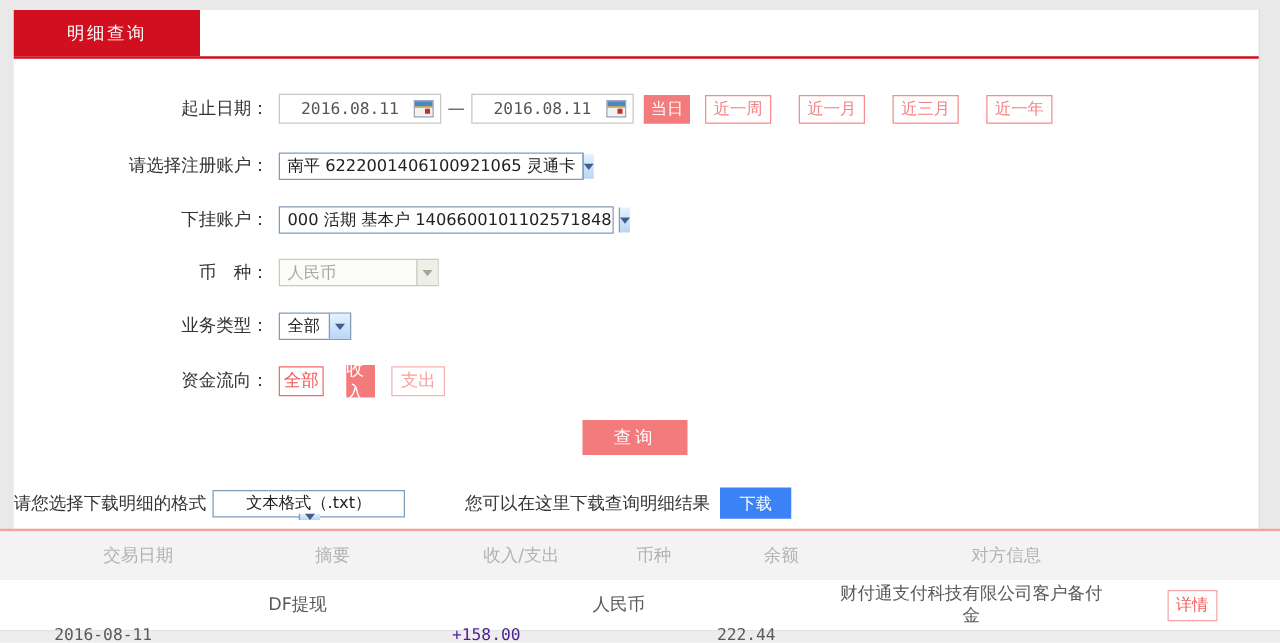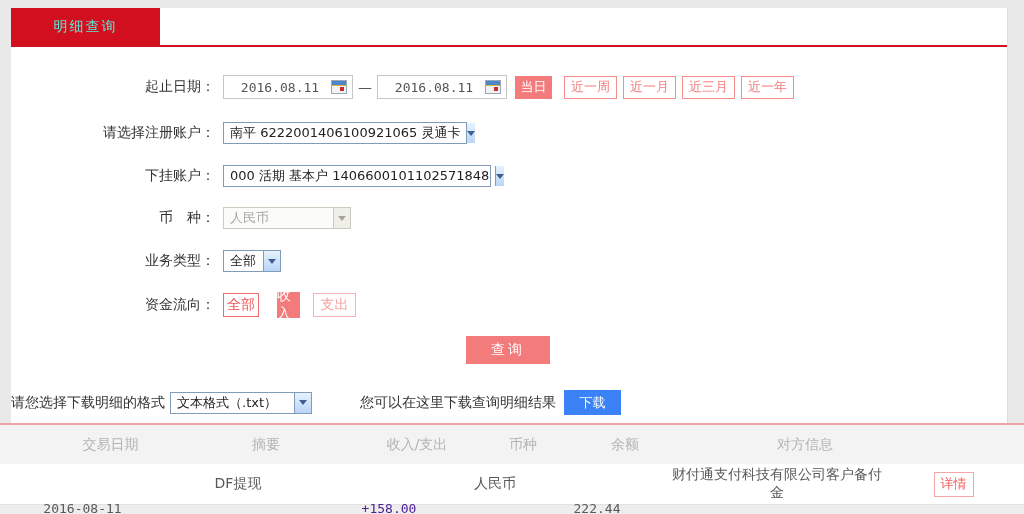--- a/index.html
+++ b/index.html
@@ -10,21 +10,21 @@
     position:relative;
     font-size:14px;
     color:#333;
   }
   .panel {
     position:absolute; left:11px; top:8px; width:997px; height:415px;
     background:#fff; border-right:1px solid #ddd;
   }
   .tab {
     position:absolute; left:0; top:0; width:149px; height:37px;
-    background:#d20f1f; color:#5eead4; font-size:14px; letter-spacing:2px;
+    background:#d20f1f; color:#ffffff; font-size:14px; letter-spacing:2px;
     display:flex; align-items:center; justify-content:center; cursor:pointer;
   }
   .tab-underline {
     position:absolute; left:0; top:37px; width:100%; height:2px; background:#d20f1f;
   }
   .row { position:absolute; left:0; display:flex; align-items:center; }
   .lbl { flex:0 0 204px; text-align:right; margin-right:8px; color:#333; font-size:14px; }
   
   .datebox {
     width:130px; height:24px; border:1px solid #c6c6c6; background:#fff;
@@ -41,21 +41,21 @@
   
   .qbtn-fill {
     width:37px; height:23px; margin-left:8px; background:#f47b7b; color:#fff;
     font-size:13px; display:flex; align-items:center; justify-content:center; cursor:pointer;
   }
   .qbtn {
     width:53px; height:23px; margin-left:12px; background:#fff;
     border:1px solid #f48c8c; color:#f48080; font-size:13px;
     display:flex; align-items:center; justify-content:center; cursor:pointer;
   }
-  .qbtn + .qbtn { margin-left:6px; }
+  .qbtn + .qbtn { margin-left:22px; }
   
   .xpselect {
     height:22px; border:1px solid #7f9db9; background:#fff;
     display:inline-flex; align-items:center; cursor:pointer;
   }
   .xpselect .val { padding:0 6px; font-size:13px; color:#222; white-space:nowrap; flex:1; }
   .xpselect .arrowbox {
     width:17px; height:100%; border-left:1px solid #7f9db9;
     background:linear-gradient(#e6f2fd,#b9d5f5);
     display:flex; align-items:center; justify-content:center;
@@ -182,21 +182,21 @@
     <div class="lbl">资金流向：</div>
     <div class="fbtn-strong">全部</div>
     <div class="fbtn-fill">收入</div>
     <div class="fbtn-light">支出</div>
   </div>
 
   <div class="query-btn">查询</div>
 
   <div class="dl-row">
     <div class="dl-label">请您选择下载明细的格式</div>
-    <div class="xpselect" style="width:142px; margin-left:5px;">
+    <div class="xpselect" style="width:154px; margin-left:5px;flex-direction:column;">
       <span class="val">文本格式（.txt）</span>
       <span class="arrowbox">
           <span class="tri"></span>
         </span>
     </div>
     <div class="dl-hint">您可以在这里下载查询明细结果</div>
     <div class="dl-btn">下载</div>
   </div>
 
 </div>

